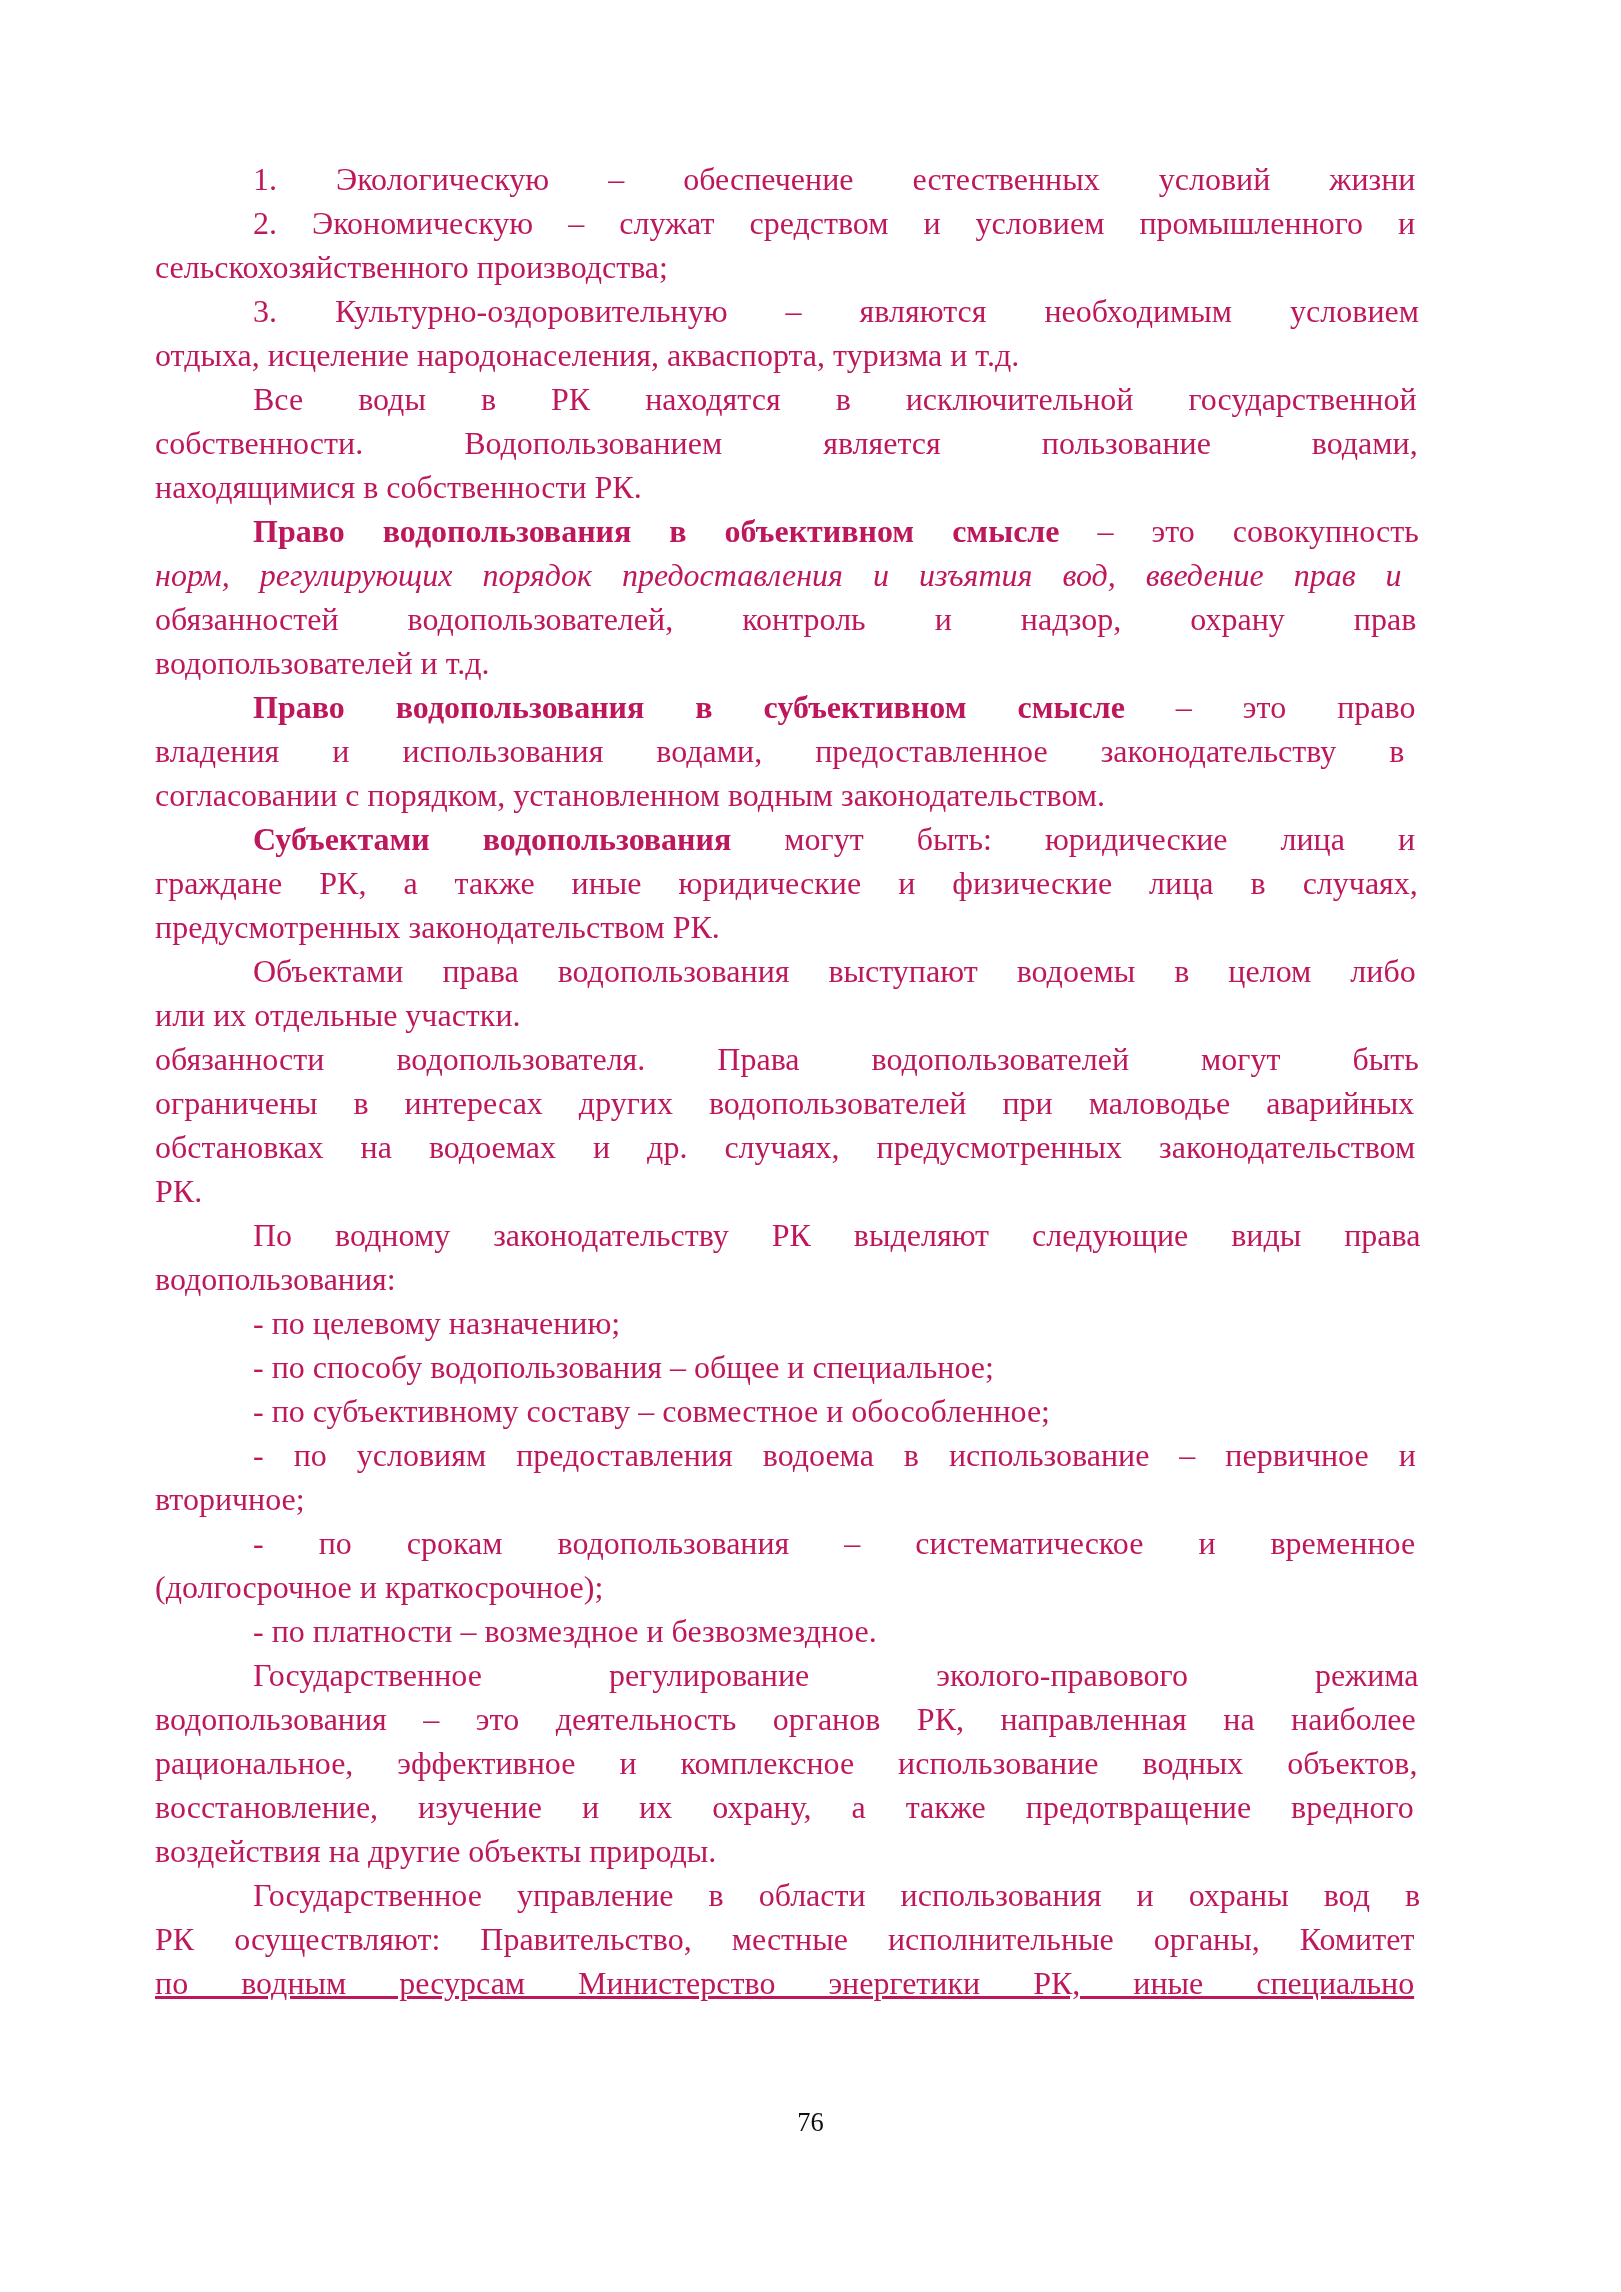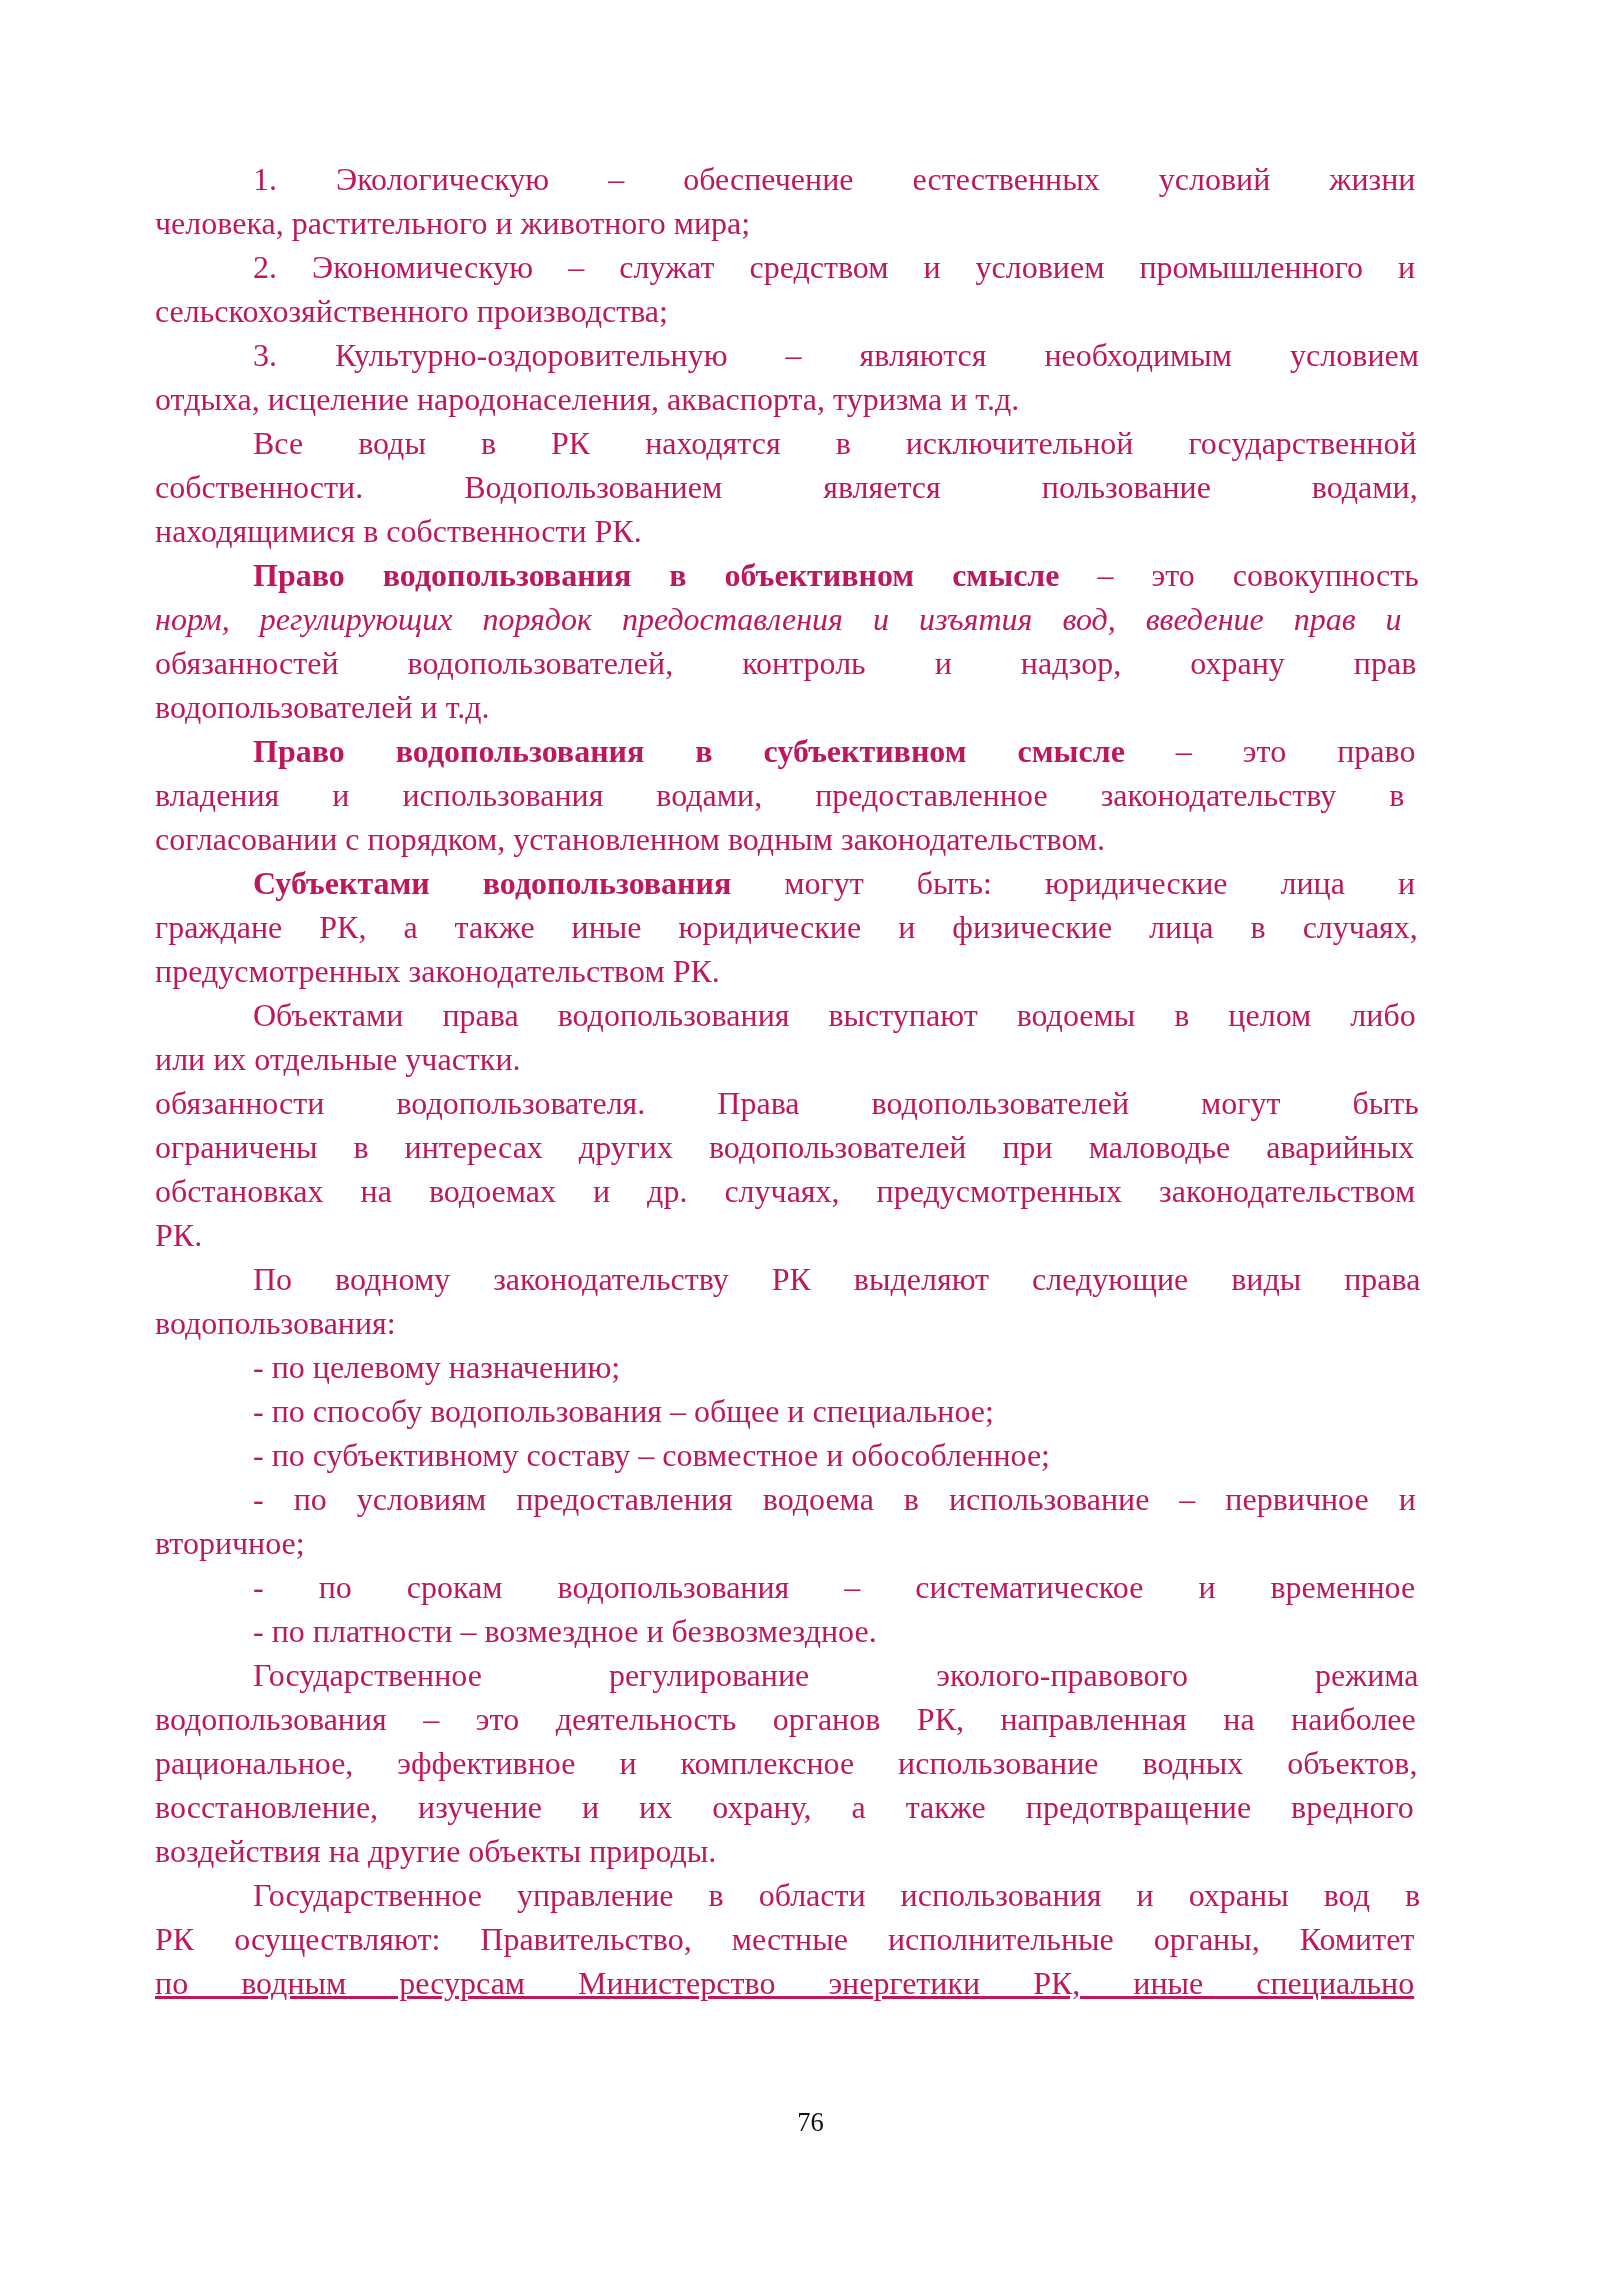--- a/index.html
+++ b/index.html
@@ -18,21 +18,20 @@
     position: absolute; left: 0; width: 1621px; top: 2107px; text-align: center;
     font-family: "Liberation Serif", "DejaVu Serif", serif; font-size: 26.5px; color: #111111;
   }
 </style>
 </head>
 <body>
 
 <div class="page" id="page">
     <div class="para">
       <span class="line indent"><span style="display: inline-block; white-space: nowrap; word-spacing: 51px;"><span>1. Экологическую – обеспечение естественных условий жизни</span></span></span>
-      <span class="line last"><span>человека, растительного и животного мира;</span></span>
     </div>
     <div class="para">
       <span class="line indent"><span style="display: inline-block; white-space: nowrap; word-spacing: 27px;"><span>2. Экономическую – служат средством и условием промышленного и</span></span></span>
       <span class="line last"><span>сельскохозяйственного производства;</span></span>
     </div>
     <div class="para">
       <span class="line indent"><span style="display: inline-block; white-space: nowrap; word-spacing: 50px;"><span>3. Культурно-оздоровительную – являются необходимым условием</span></span></span>
       <span class="line last"><span>отдыха, исцеление народонаселения, акваспорта, туризма и т.д.</span></span>
     </div>
     <div class="para">
@@ -78,20 +77,21 @@
     </div>
     <div class="para">
       <span class="line indent last"><span>- по субъективному составу – совместное и обособленное;</span></span>
     </div>
     <div class="para">
       <span class="line indent"><span style="display: inline-block; white-space: nowrap; word-spacing: 22px;"><span>- по условиям предоставления водоема в использование – первичное и</span></span></span>
       <span class="line last"><span>вторичное;</span></span>
     </div>
     <div class="para">
       <span class="line indent"><span style="display: inline-block; white-space: nowrap; word-spacing: 47px;"><span>- по срокам водопользования – систематическое и временное</span></span></span>
+      <span class="line last"><span>(долгосрочное и краткосрочное);</span></span>
     </div>
     <div class="para">
       <span class="line indent last"><span>- по платности – возмездное и безвозмездное.</span></span>
     </div>
     <div class="para">
       <span class="line indent"><span style="display: inline-block; white-space: nowrap; word-spacing: 119px;"><span>Государственное регулирование эколого-правового режима</span></span></span>
       <span class="line"><span style="display: inline-block; white-space: nowrap; word-spacing: 28.5px;"><span>водопользования – это деятельность органов РК, направленная на наиболее</span></span></span>
       <span class="line"><span style="display: inline-block; white-space: nowrap; word-spacing: 36px;"><span>рациональное, эффективное и комплексное использование водных объектов,</span></span></span>
       <span class="line"><span style="display: inline-block; white-space: nowrap; word-spacing: 32px;"><span>восстановление, изучение и их охрану, а также предотвращение вредного</span></span></span>
       <span class="line last"><span>воздействия на другие объекты природы.</span></span>

